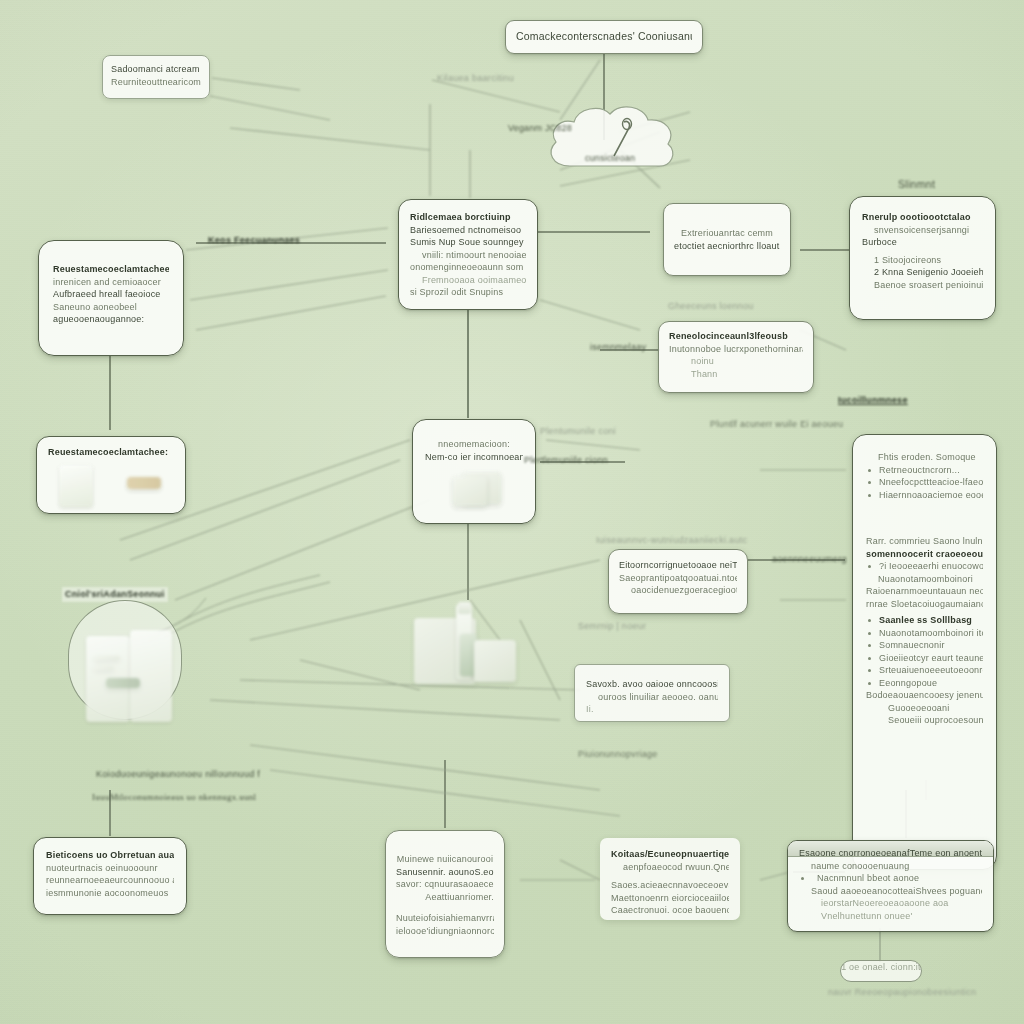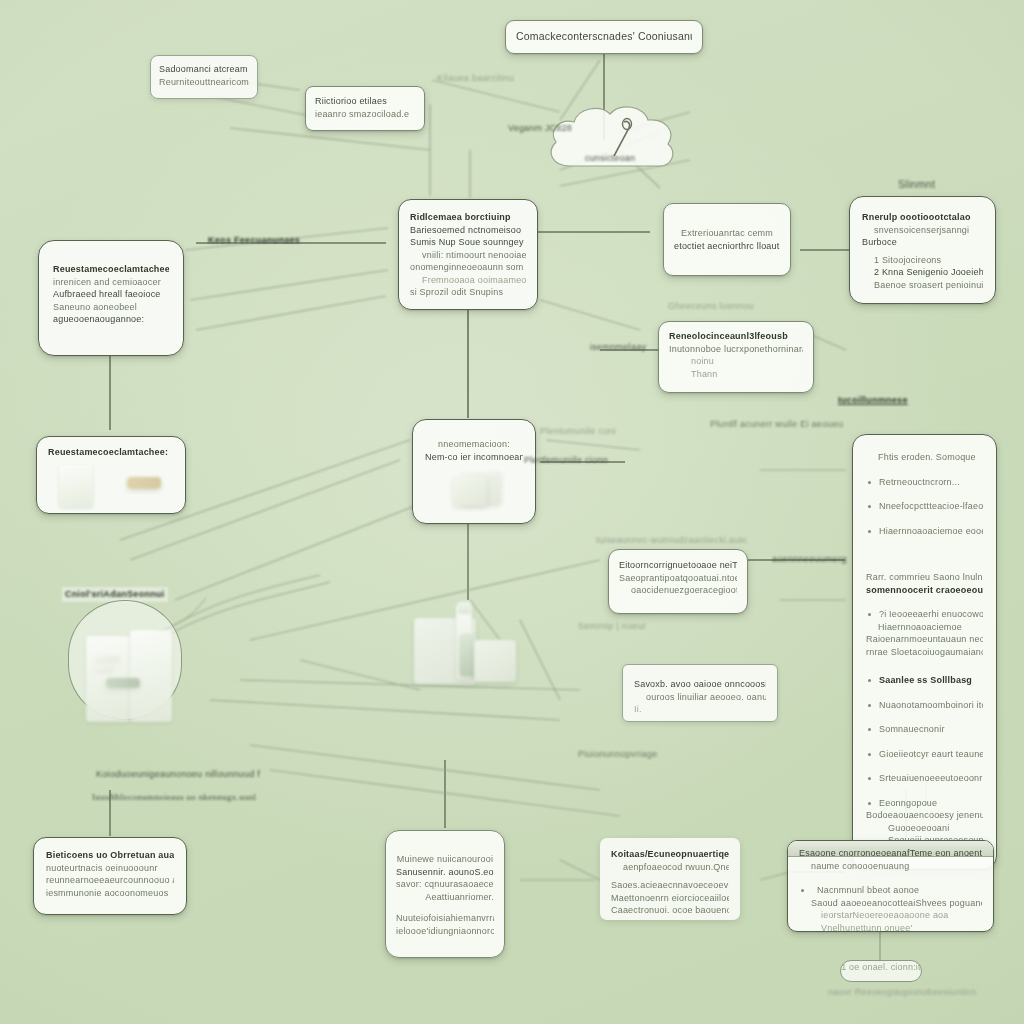--- a/index.html
+++ b/index.html
@@ -38,42 +38,42 @@
     box-sizing:border-box;
     background:rgba(250,252,248,.93);
     border:1.6px solid #56624c;
     border-radius:14px;
     box-shadow:0 3px 7px rgba(60,72,50,.22), 0 1px 2px rgba(60,72,50,.18);
     overflow:hidden;
     padding:12px 13px;
     filter:blur(.55px);
   }
   .node.soft{border-color:#7e8a73;border-width:1.2px;background:rgba(252,253,250,.90);}
-  .node.faint{border-color:#9aa690;border-width:1px;background:rgba(253,254,251,.85);box-shadow:0 2px 5px rgba(60,72,50,.14);margin-left:48px;}
+  .node.faint{border-color:#9aa690;border-width:1px;background:rgba(253,254,251,.85);box-shadow:0 2px 5px rgba(60,72,50,.14);}
   .node.noborder{border:none;box-shadow:0 2px 6px rgba(60,72,50,.16);background:rgba(251,253,249,.86);}
 
   .ln{
     display:block;
     color:#3d4737;
     letter-spacing:.2px;
     white-space:nowrap;
     overflow:hidden;
     text-overflow:clip;
     filter:blur(.75px);
   }
   .ln.b{font-weight:700;color:#2f382a;}
   .ln.dim{color:#6f7a66;}
   .ln.vdim{color:#9aa492;}
   .ln.sm{font-size:9px;line-height:12.5px;}
   .ln.md{font-size:10.5px;line-height:14px;}
   .ln.c{text-align:center;}
   .ln.r{text-align:right;}
   .ln.i{padding-left:12px;}
   .ln.i2{padding-left:22px;}
-  .bullet{position:relative;padding-left:13px;margin-top:12px;}
+  .bullet{position:relative;padding-left:13px;}
   .bullet:before{
     content:"";position:absolute;left:2px;top:5px;
     width:3px;height:3px;border-radius:50%;background:#7e8a73;
   }
   .gap{height:9px;}
 
   
   .flabel{
     position:absolute;
     color:#4a5543;
@@ -236,24 +236,20 @@
 
   <div class="node soft" style="left:505px;top:20px;width:198px;height:34px;padding:8px 10px;border-radius:9px;">
     <span class="ln md c">Comackeconterscnades' Cooniusanu'</span>
   </div>
 
   <div class="node faint" style="left:102px;top:55px;width:108px;height:44px;padding:7px 8px;border-radius:8px;">
     <span class="ln sm">Sadoomanci atcream</span>
     <span class="ln sm dim">Reurniteouttnearicomu</span>
   </div>
 
-  <div class="node soft" style="left:305px;top:86px;width:120px;height:45px;padding:8px 9px;border-radius:8px;">
-    <span class="ln sm">Riictiorioo etilaes</span>
-    <span class="ln sm dim">ieaanro smazociload.e</span>
-  </div>
 
   <div class="cloud" style="left:536px;top:94px;width:148px;height:94px;">
     <svg viewBox="0 0 148 94" width="148" height="94">
       <path d="M34 72 C16 72 10 58 20 48 C12 36 24 24 38 28 C42 14 64 10 74 20
                C84 8 108 12 112 26 C130 24 140 38 132 50 C142 58 136 74 120 72 Z" fill="rgba(250,252,248,.88)" stroke="#98a58e" stroke-width="1.2"></path>
       <path d="M88 28 C92 26 95 30 93 34 L78 62" fill="none" stroke="#6a7661" stroke-width="1.6"></path>
       <ellipse cx="91" cy="30" rx="4.5" ry="5.5" fill="none" stroke="#6a7661" stroke-width="1.4"></ellipse>
     </svg>
     <span class="cl-txt ln sm vdim" style="top:28px;left:-28px;width:110px;text-align:left;">Veganm JC828</span>
     <span class="cl-txt ln sm dim" style="top:58px;">cunsicteoan</span>
@@ -280,21 +276,21 @@
   </div>
   <span class="flabel ln sm vdim" style="left:437px;top:72px;">Kilauea baarcitinu</span>
 
   <div class="node soft" style="left:663px;top:203px;width:128px;height:73px;padding:23px 10px;border-radius:10px;">
     <span class="ln sm dim c">Extreriouanrtac cemm</span>
     <span class="ln sm c">etoctiet aecniorthrc lloautner</span>
   </div>
 
   <span class="flabel ln md" style="left:898px;top:177px;">Slinmnt</span>
 
-  <div class="node" style="left:849px;top:196px;width:147px;height:108px;padding:14px 12px;border-radius:14px;">
+  <div class="node" style="left:849px;top:196px;width:147px;height:124px;padding:14px 12px;border-radius:14px;">
     <span class="ln sm b">Rnerulp oootioootctalao</span>
     <span class="ln sm dim i">snvensoicenserjsanngi</span>
     <span class="ln sm">Burboce</span>
     <div class="gap" style="height:5px;"></div>
     <span class="ln sm dim i">1  Sitoojocireons</span>
     <span class="ln sm i">2  Knna Senigenio Jooeieh</span>
     <span class="ln sm dim i">Baenoe sroasert penioinuine</span>
   </div>
 
   <span class="flabel ln sm vdim" style="left:668px;top:300px;">Gheeceuns     loennou</span>
@@ -333,21 +329,21 @@
     <span class="ln sm dim i">Fhtis eroden. Somoque</span>
     <span class="ln sm dim bullet">Retrneouctncrorn...</span>
     <span class="ln sm dim bullet">Nneefocpcttteacioe-lfaeobne:</span>
     <span class="ln sm dim bullet">Hiaernnoaoaciemoe eooetie</span>
 
     <div class="gap" style="height:34px;"></div>
 
     <span class="ln sm dim">Rarr. commrieu Saono lnulnereom oaou</span>
     <span class="ln sm b">somennoocerit craoeoeourae seieoone</span>
     <span class="ln sm dim bullet">?i Ieooeeaerhi enuocowooern Brnura</span>
-    <span class="ln sm dim i">Hiaernnoaoaciemoe</span>
+    <span class="ln sm dim i">Nuaonotamoomboinori</span>
     <span class="ln sm dim">Raioenarnmoeuntauaun neoeonaoenm</span>
     <span class="ln sm dim">rnrae Sloetacoiuogaumaianonns</span>
 
     <div class="gap" style="height:4px;"></div>
 
     <span class="ln sm b bullet">Saanlee ss Solllbasg</span>
     <span class="ln sm dim bullet">Nuaonotamoomboinori itcrgi</span>
     <span class="ln sm dim bullet">Somnauecnonir</span>
     <span class="ln sm dim bullet">Gioeiieotcyr eaurt teaunesoiaiviu</span>
     <span class="ln sm dim bullet">Srteuaiuenoeeeutoeoonrgneeuos</span>

